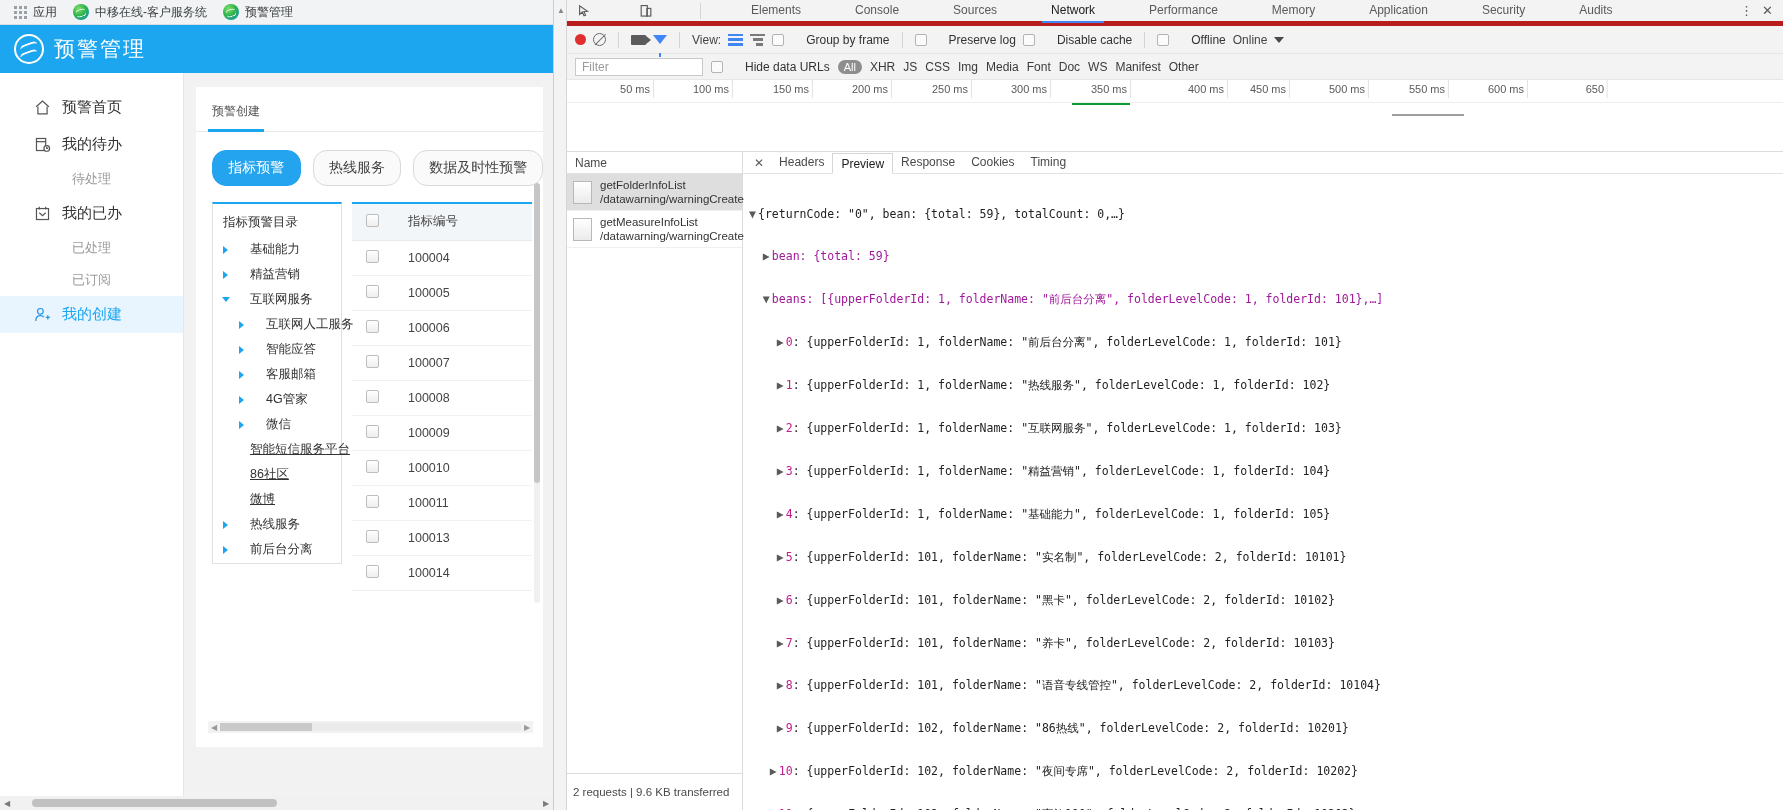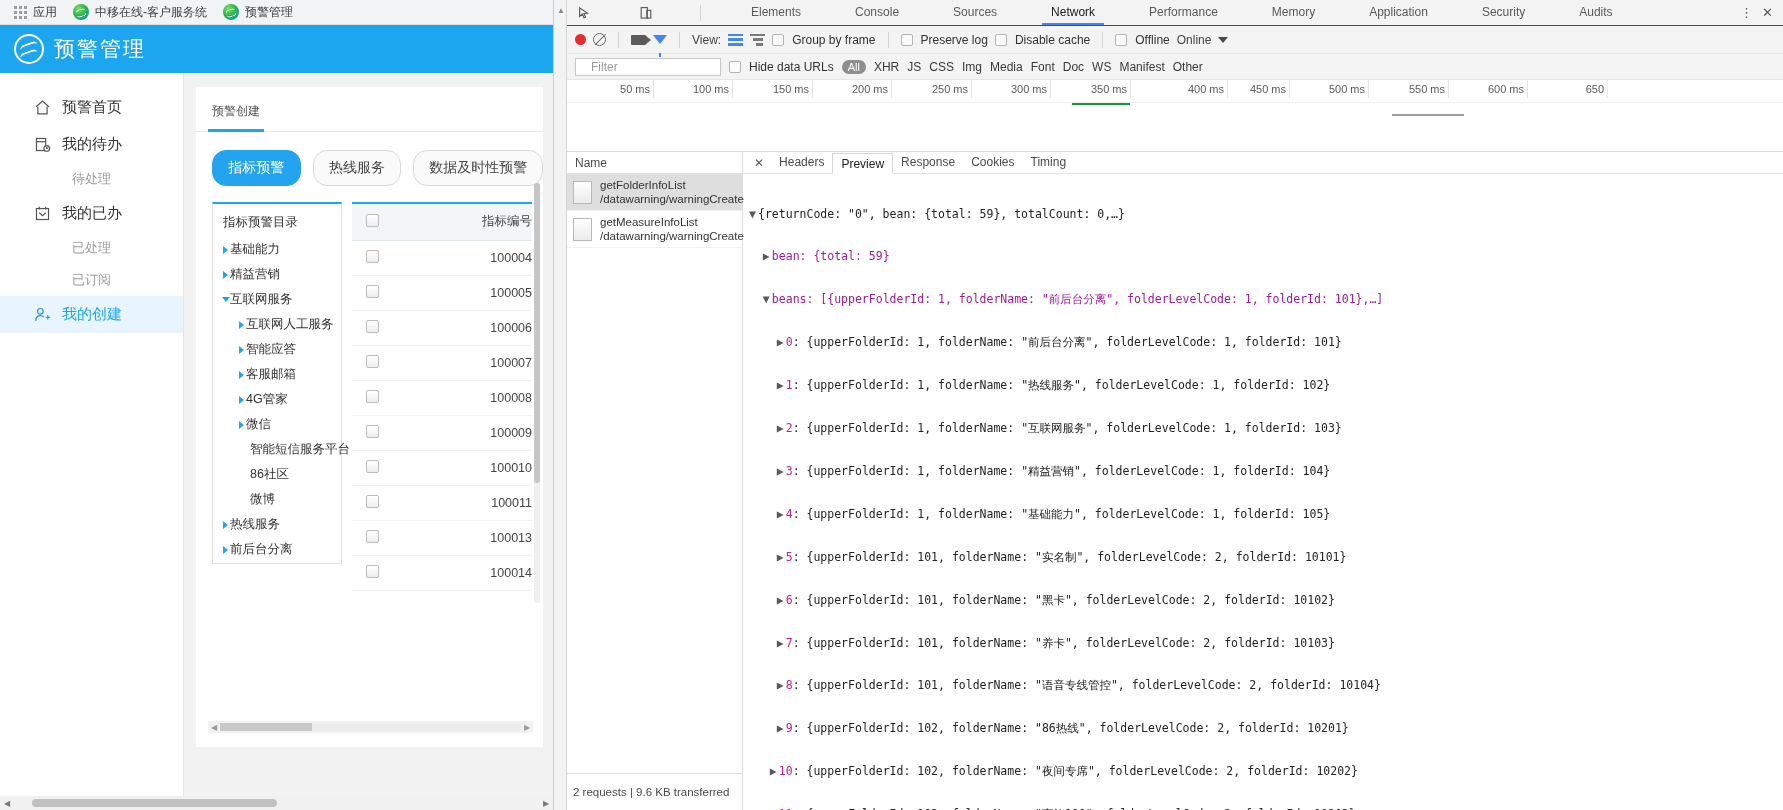--- a/index.html
+++ b/index.html
@@ -57,55 +57,55 @@
   .card-tab.active::after { content: ""; position: absolute; left: -4px; right: -4px; bottom: -1px; height: 3px; background: #1CA6F0; }
 
   .seg-row { display: flex; gap: 12px; padding: 18px 0 0 16px; }
   .seg { height: 36px; min-width: 86px; padding: 0 16px; border: 1px solid #d9d9d9; background: #fafafa;
          display: flex; align-items: center; justify-content: center; font-size: 14px; color: #444; border-radius: 14px; cursor: pointer; white-space: nowrap; }
   .seg.active { background: #24A3EE; border-color: #24A3EE; color: #fff; }
 
   .panes { display: flex; gap: 10px; padding: 16px 0 0 16px; }
   .tree-pane { width: 130px; border: 1px solid #e0e0e0; border-top: 2px solid #1CA6F0; height: 362px; padding: 9px 8px 0 8px; font-size: 12.5px; color: #333; }
   .tree-title { padding: 1px 0 6px 2px; font-size: 12.5px; color: #333; }
-  .tree-node { display: flex; align-items: center; gap: 0; padding: 4px 0; cursor: pointer; white-space: nowrap; }
+  .tree-node { display: flex; align-items: center; gap: 20px; padding: 4px 0; cursor: pointer; white-space: nowrap; }
   .tw { width: 9px; flex: none; display: flex; align-items: center; justify-content: center; }
   .tw.r::before { content: ""; border-left: 5px solid #1CA6F0; border-top: 4px solid transparent; border-bottom: 4px solid transparent; display: block; }
   .tw.d::before { content: ""; border-top: 5px solid #1CA6F0; border-left: 4px solid transparent; border-right: 4px solid transparent; display: block; }
   .lvl1 { padding-left: 0px; }
   .lvl2 { padding-left: 16px; }
-  .lvl3 { padding-left: 29px; }
+  .lvl3 { padding-left: 29px; text-decoration: underline; }
 
   .table-pane { width: 180px; border-top: 2px solid #1CA6F0; position: relative; height: 394px; }
   .tbl { width: 100%; border-collapse: collapse; font-size: 12.5px; }
   .tbl th { background: #f3f6f8; color: #444; font-weight: normal; height: 36px; border-bottom: 1px solid #e4eaee; text-align: left; }
   .tbl td { height: 35px; border-bottom: 1px solid #eef2f5; color: #444; }
   .tbl .cb-col { width: 42px; padding-left: 14px; }
-  .tbl .num-col { padding-left: 14px; text-align: right; }
+  .tbl .num-col { padding-left: 14px; }
   .cbx { width: 13px; height: 13px; border: 1px solid #bdbdbd; background: linear-gradient(#fff,#eee); display: inline-block; border-radius: 2px; }
 
   .vscroll-track { position: absolute; right: 3px; top: 96px; width: 6px; height: 420px; background: #f0f0f0; border-radius: 3px; }
   .vscroll-thumb { width: 6px; height: 300px; background: #c6c6c6; border-radius: 3px; }
   .hscroll { position: absolute; left: 12px; right: 10px; bottom: 14px; height: 12px; background: #f2f2f2; display: flex; align-items: center; }
   .hs-arrow { width: 12px; text-align: center; color: #9a9a9a; font-size: 8px; }
   .hs-track { flex: 1; height: 8px; background: #ebebeb; position: relative; }
   .hs-thumb { position: absolute; left: 0; top: 0; height: 8px; width: 92px; background: #c9c9c9; }
 
   .page-hscroll { position: absolute; left: 0; bottom: 0; width: 553px; height: 14px; background: #f1f1f1; display: flex; align-items: center; }
   .ph-arrow { width: 14px; text-align: center; font-size: 8px; color: #7a7a7a; }
   .ph-track { flex: 1; height: 10px; background: #f1f1f1; position: relative; }
   .ph-thumb { position: absolute; left: 18px; top: 1px; height: 8px; width: 245px; background: #c1c1c1; border-radius: 4px; }
 
   
   .devtools { width: 1230px; height: 810px; background: #fff; border-left: 1px solid #cdcdcd; display: flex; flex-direction: column; font-size: 12px; color: #333; }
   .dt-vsplit { width: 13px; background: #f3f3f3; border-right: 1px solid #d6d6d6; position: relative; }
   .dt-vsplit .up-caret { position: absolute; top: 6px; left: 3px; font-size: 8px; color: #888; }
   .dt-main { flex: 1; display: flex; flex-direction: column; min-width: 0; }
 
-  .dt-tabbar { height: 26px; display: flex; align-items: center; border-bottom: 1px solid #b91c1c; background: #f3f3f3; padding-left: 4px; gap: 36px; }
+  .dt-tabbar { height: 26px; display: flex; align-items: center; border-bottom: 5px solid #b91c1c; background: #f3f3f3; padding-left: 4px; gap: 36px; }
   .dt-icobtn { width: 26px; height: 24px; display: flex; align-items: center; justify-content: center; cursor: pointer; }
   .dt-sep { width: 1px; height: 16px; background: #d4d4d4; margin: 0 5px; }
   .dt-tab { padding: 0 9px; height: 25px; line-height: 25px; color: #5a5a5a; cursor: pointer; white-space: nowrap; }
   .dt-tab.active { color: #202020; border-bottom: 2px solid #4285f4; }
   .dt-tabbar-right { margin-left: auto; display: flex; align-items: center; padding-right: 6px; gap: 4px; }
   .kebab { font-size: 13px; color: #5a5a5a; letter-spacing: 1px; cursor: pointer; }
   .xclose { font-size: 13px; color: #5a5a5a; cursor: pointer; padding: 0 4px; }
 
   .dt-toolbar { height: 28px; display: flex; align-items: center; gap: 7px; padding: 0 8px; border-bottom: 1px solid #e6e6e6; background: #f3f3f3; }
   .rec-dot { width: 11px; height: 11px; border-radius: 50%; background: #e02f2f; cursor: pointer; }
@@ -116,25 +116,25 @@
   .funnel { width: 0; height: 0; border-left: 7px solid transparent; border-right: 7px solid transparent; border-top: 9px solid #4285f4; position: relative; cursor: pointer; }
   .funnel::after { content: ""; position: absolute; left: -1px; top: 9px; width: 2px; height: 4px; background: #4285f4; }
   .tb-label { color: #444; }
   .view-list { width: 15px; height: 12px; display: flex; flex-direction: column; justify-content: space-between; cursor: pointer; }
   .view-list i { display: block; height: 2.5px; background: #4285f4; }
   .view-list i:nth-child(1) { width: 15px; } .view-list i:nth-child(2) { width: 15px; } .view-list i:nth-child(3) { width: 15px; }
   .view-wf { width: 15px; height: 12px; display: flex; flex-direction: column; justify-content: space-between; cursor: pointer; }
   .view-wf i { display: block; height: 2.5px; background: #7a7a7a; }
   .view-wf i:nth-child(1) { width: 15px; margin-left: 0; } .view-wf i:nth-child(2) { width: 10px; margin-left: 3px; } .view-wf i:nth-child(3) { width: 7px; margin-left: 6px; }
   .chk { width: 12px; height: 12px; border: 1px solid #b3b3b3; background: #fbfbfb; border-radius: 2px; display: inline-block; vertical-align: -2px; cursor: pointer; }
-  .tb-grp { display: flex; align-items: center; gap: 8px; white-space: nowrap; }
+  .tb-grp { display: flex; align-items: center; gap: 22px; white-space: nowrap; }
   .tri-down { width: 0; height: 0; border-left: 5px solid transparent; border-right: 5px solid transparent; border-top: 6px solid #4a4a4a; cursor: pointer; }
 
   .dt-filterbar { height: 26px; display: flex; align-items: center; gap: 8px; padding: 0 8px; border-bottom: 1px solid #e6e6e6; background: #f3f3f3; }
-  .filter-input { width: 146px; height: 18px; border: 1px solid #c9c9c9; background: #fff; font-size: 12px; color: #9a9a9a; padding: 0 15px; line-height: 17px; }
+  .filter-input { width: 128px; height: 18px; border: 1px solid #c9c9c9; background: #fff; font-size: 12px; color: #9a9a9a; padding: 0 6px; line-height: 17px; }
   .pill-all { background: #8e8e8e; color: #fff; border-radius: 9px; padding: 1px 6px; font-size: 11px; cursor: pointer; }
   .ftype { color: #3a3a3a; cursor: pointer; white-space: nowrap; }
 
   .dt-overview { height: 72px; border-bottom: 1px solid #dcdcdc; position: relative; background: #fff; }
   .ov-ticks { position: absolute; left: 0; right: 0; top: 0; height: 22px; }
   .ov-tick { position: absolute; top: 3px; font-size: 11px; color: #5a5a5a; transform: translateX(-100%); padding-right: 4px; padding-left: 44px; }
   .ov-tick::after { content: ""; position: absolute; right: 0; top: -3px; width: 1px; height: 18px; background: #e2e2e2; }
   .ov-band { position: absolute; left: 0; right: 0; top: 22px; height: 50px; border-top: 1px solid #efefef; }
   .ov-green { position: absolute; top: 0px; height: 2px; background: #0a9c31; }
   .ov-grey { position: absolute; top: 11px; height: 2px; background: #9e9e9e; }

